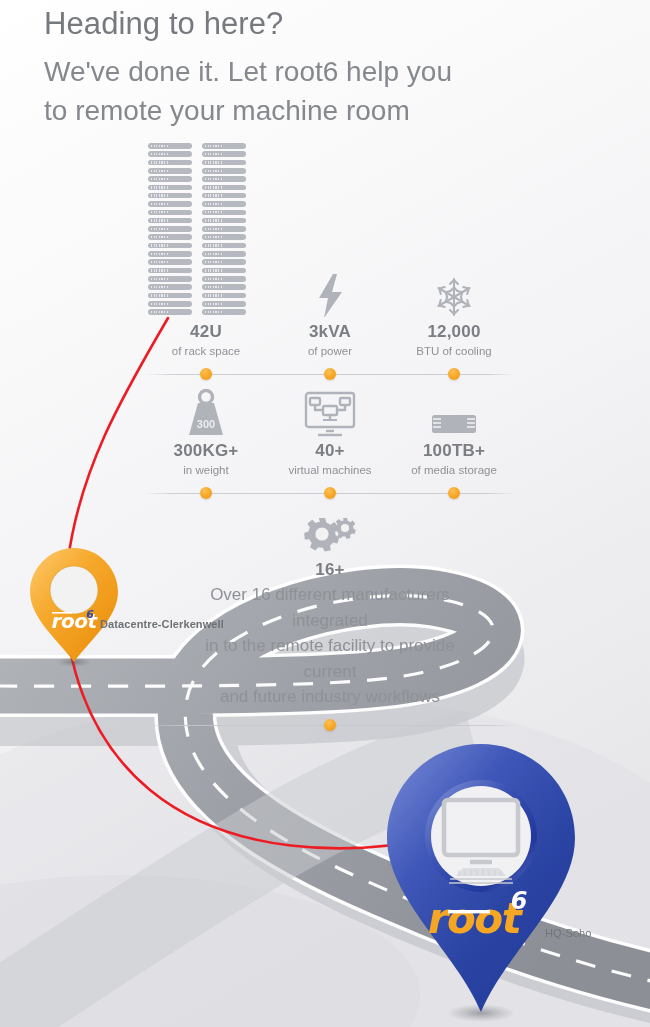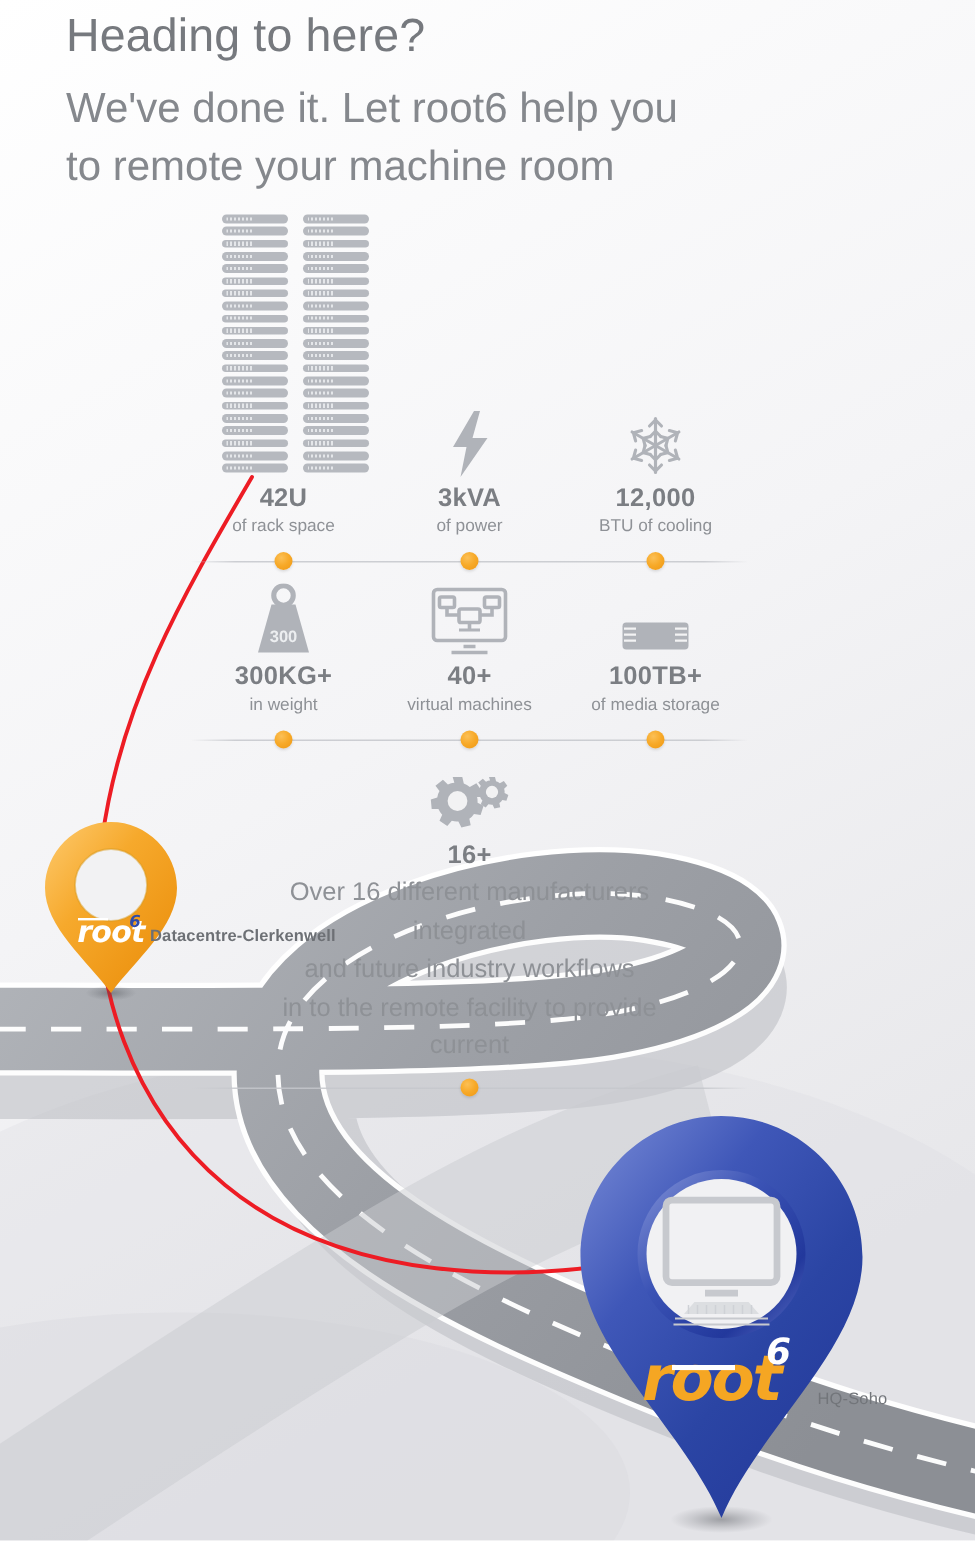--- a/index.html
+++ b/index.html
@@ -86,21 +86,21 @@
     height: 2.4px;
     background:
       repeating-linear-gradient(to right,
         #e7e9ec 0 1.3px, transparent 1.3px 2.6px);
     opacity: .95;
   }
 
   
   .stats {
     position: absolute;
-    left: 127px;
+    left: 144px;
     top: 268px;
     width: 372px;
   }
   .stat-row {
     display: flex;
     position: relative;
   }
   .stat-cell {
     flex: 1 1 0;
     text-align: center;
@@ -525,22 +525,22 @@
                        L -10.8,3.4 L -11.1,-0.6 L -8.4,-1.5
                        A 7.5,7.5 0 0 1 -7.5,-4.1 L -9.2,-6.4 L -6.1,-8.9
                        L -4,-6.9 A 7.5,7.5 0 0 1 -1.3,-7.6 Z"></path>
               <circle cx="0" cy="0" r="4.1" fill="#f2f2f3"></circle>
             </g>
           </svg>
         </div>
         <div class="stat-value">16+</div>
         <div class="stat-label multiline">
           <div>Over 16 different manufacturers integrated</div>
+          <div>in to the remote facility to provide current</div>
           <div>and future industry workflows</div>
-          <div>in to the remote facility to provide current</div>
         </div>
       </div>
     </div>
 
     <div class="rule">
       <div class="rule-line"></div>
       <div class="rule-dots">
         <div class="rule-dot-slot">
           <span class="dot"></span>
         </div>

